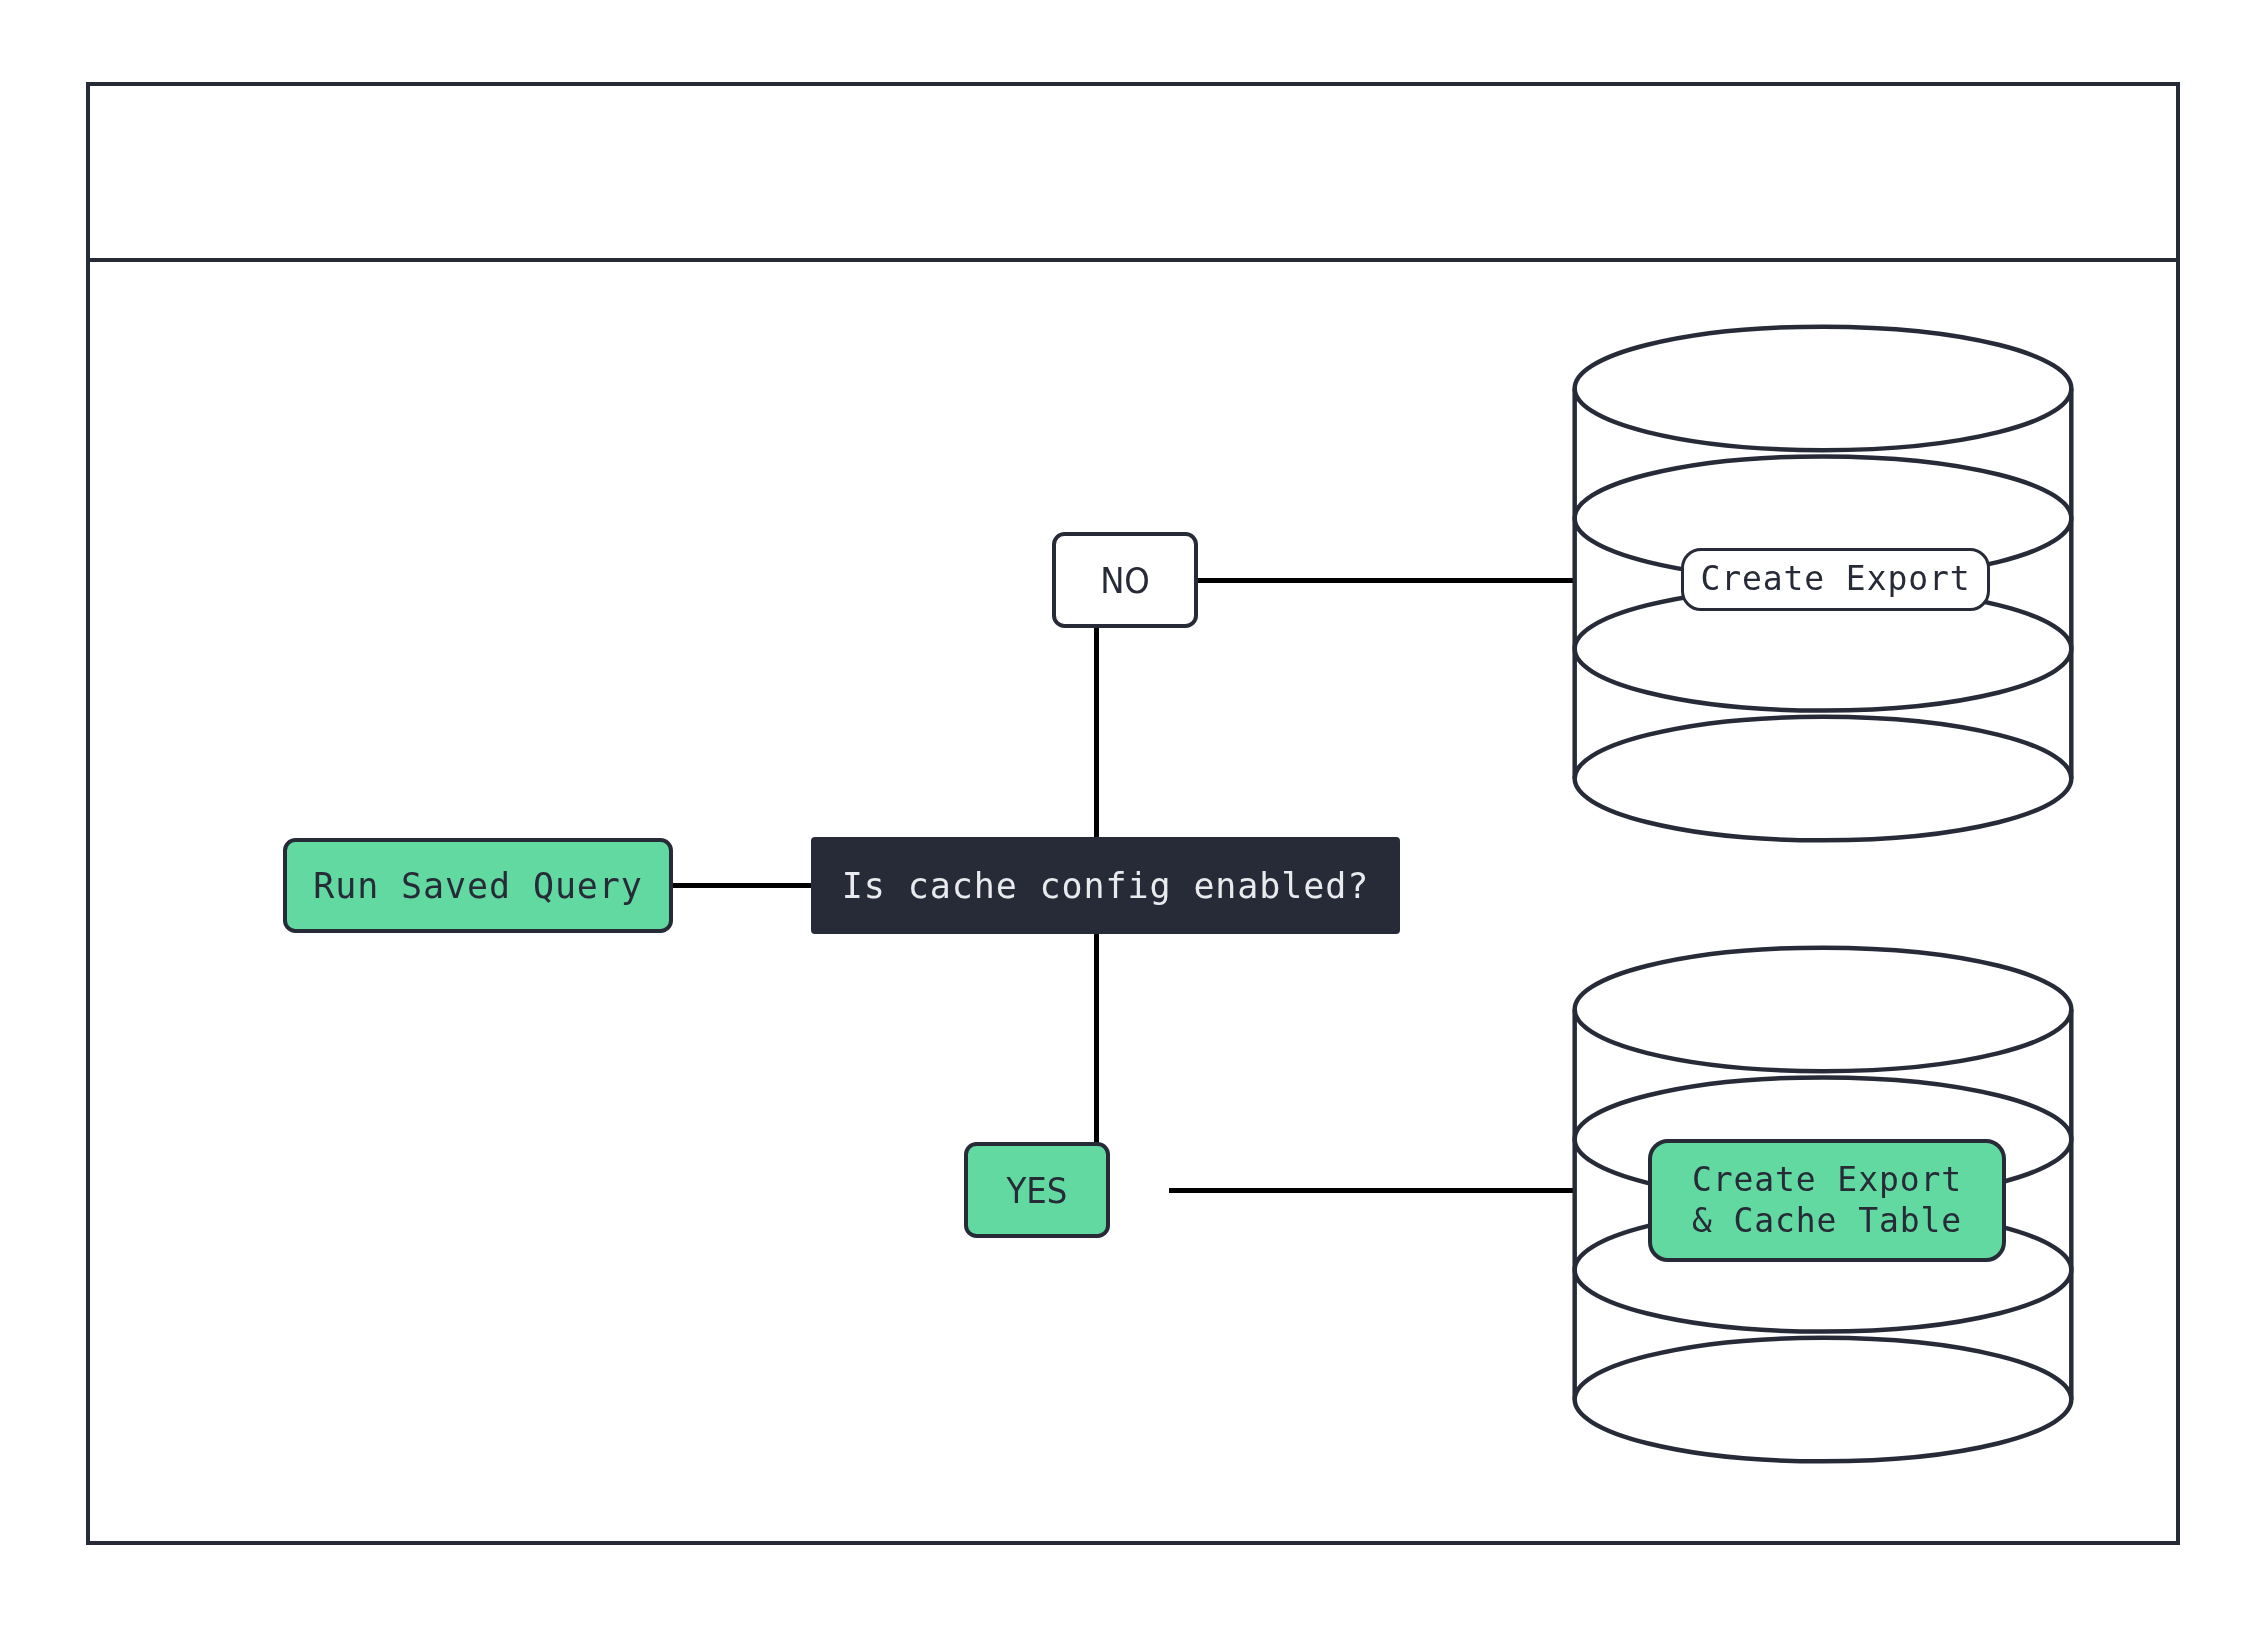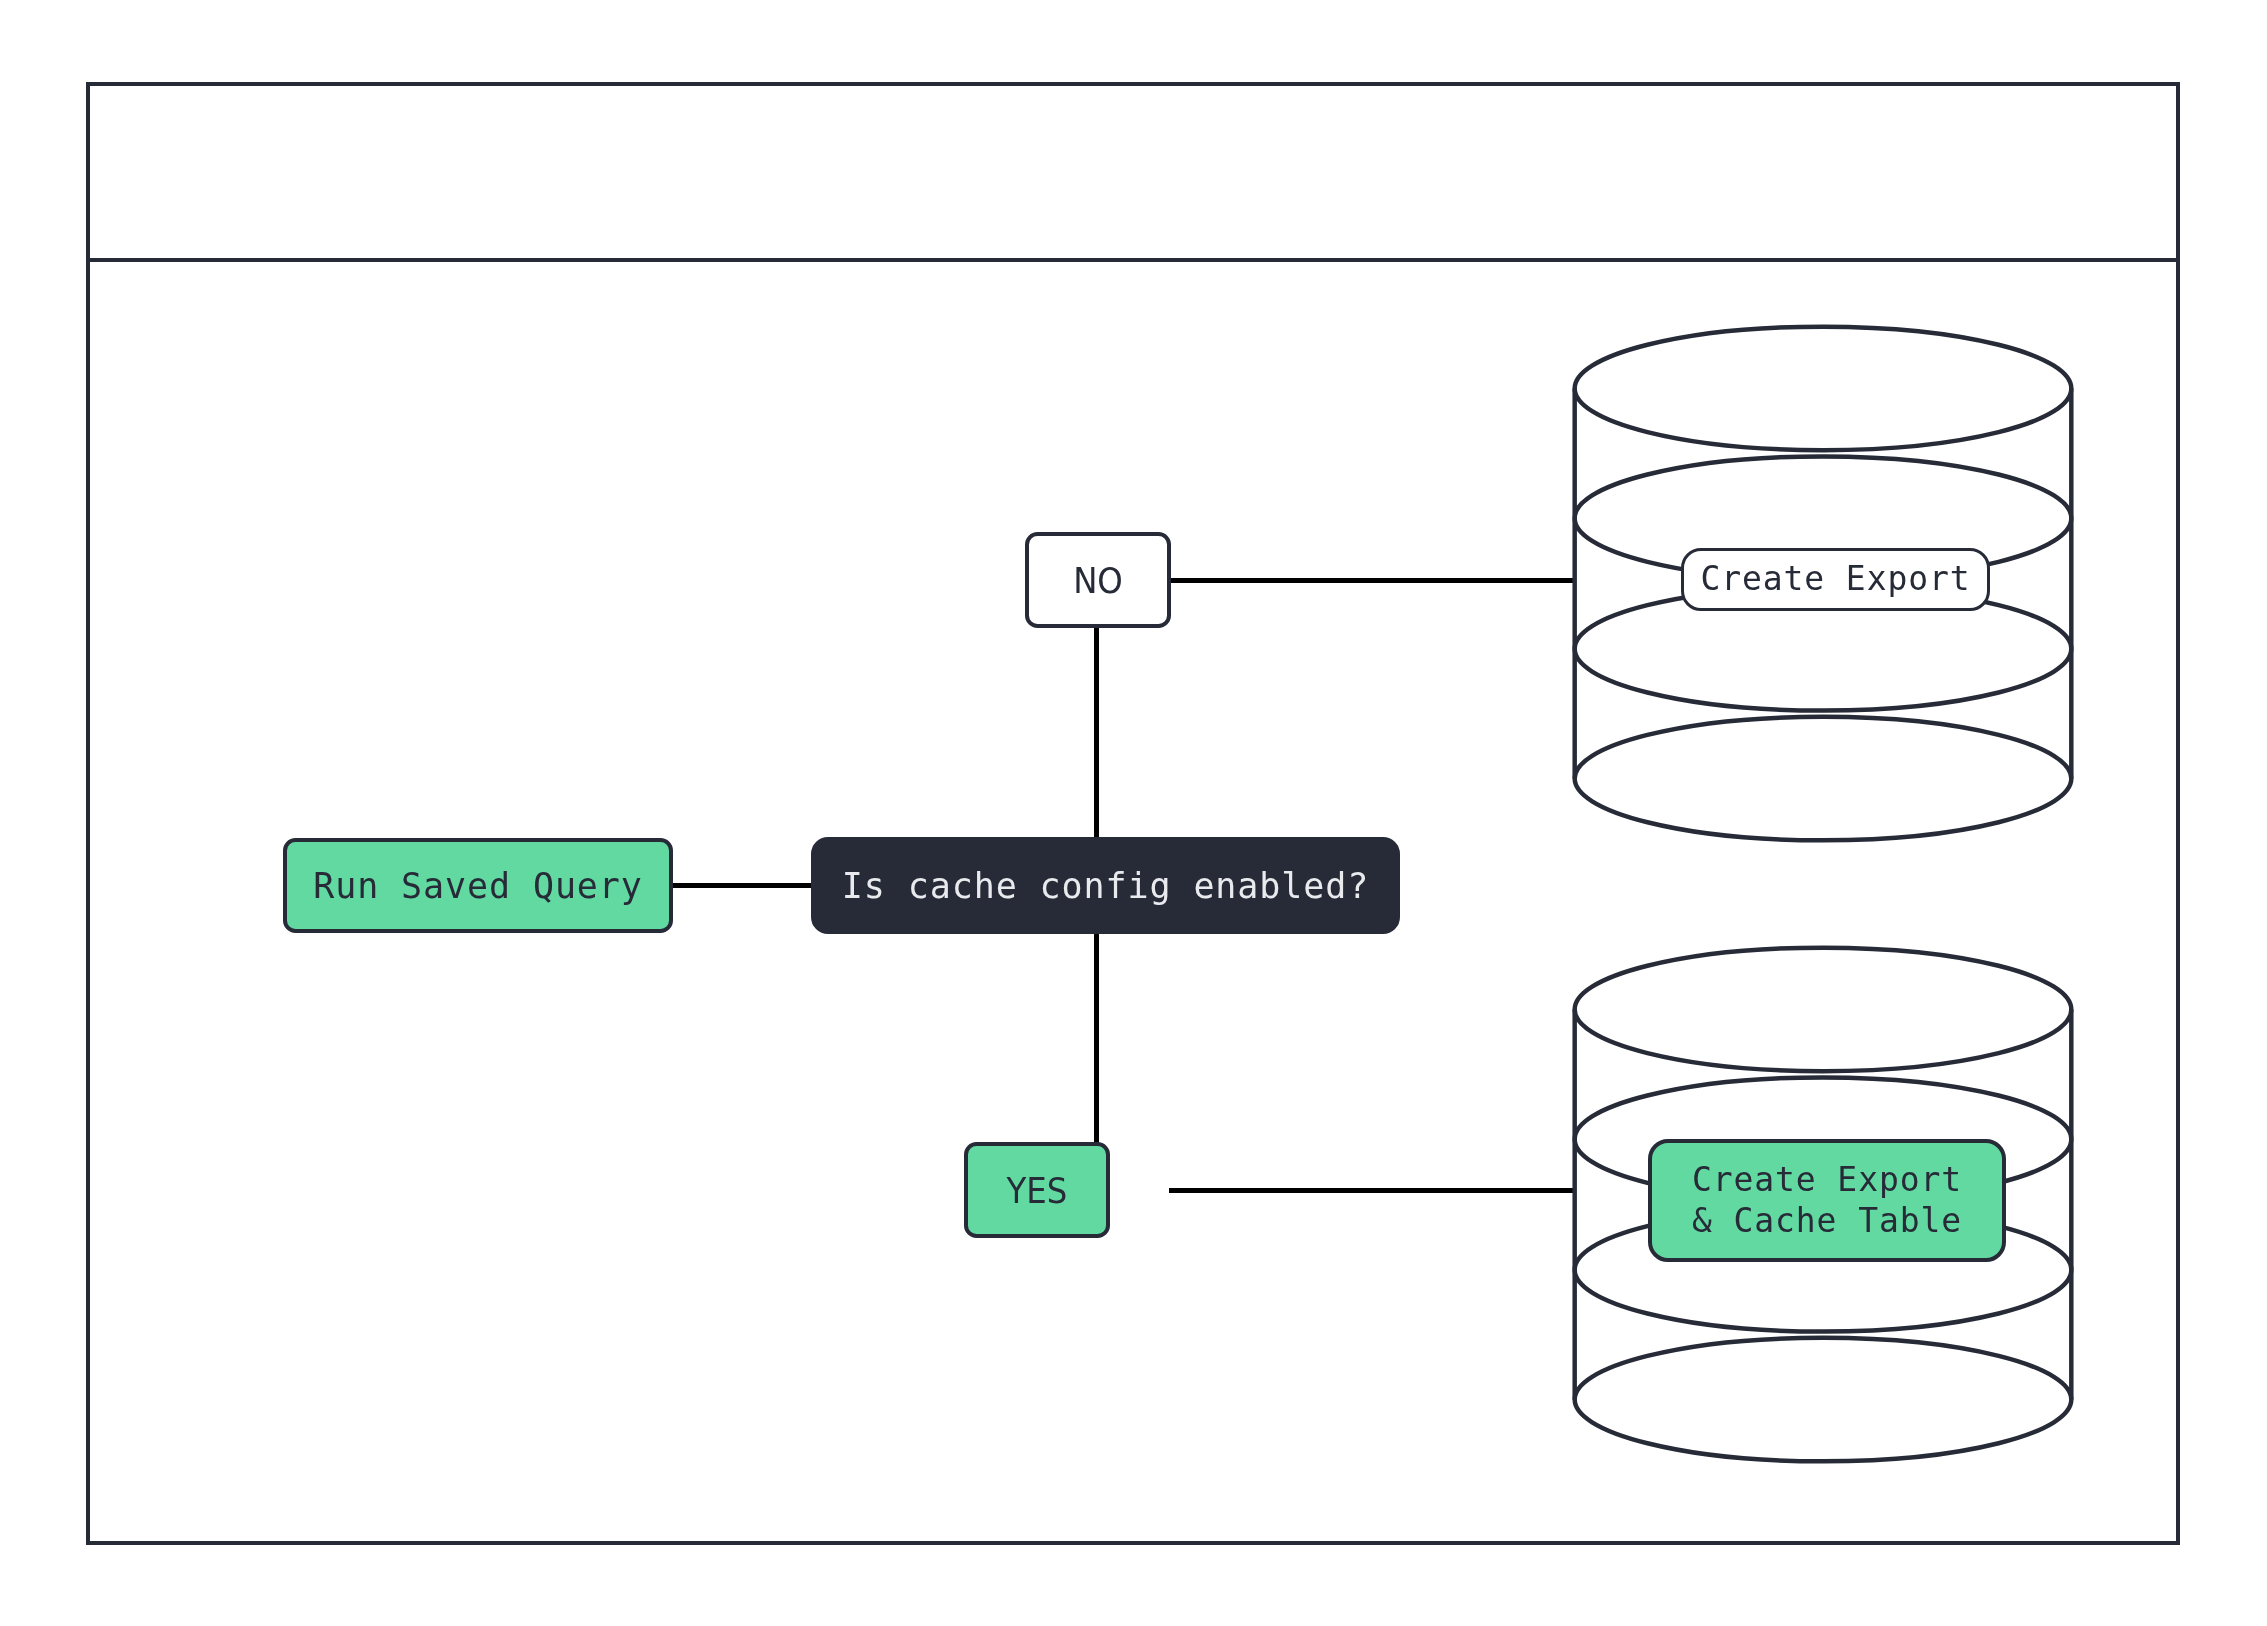--- a/index.html
+++ b/index.html
@@ -74,25 +74,26 @@
     background: #61d9a1;
     border: 4.5px solid #272b38;
     border-radius: 12.5px;
     color: #272b38;
   }
   .node-white {
     background: #ffffff;
     border: 4.5px solid #272b38;
     border-radius: 12.5px;
     color: #272b38;
+    margin-left: 27px;
   }
   .node-dark {
     background: #272b38;
     border: 4.5px solid #272b38;
-    border-radius: 17px;
+    border-radius: 4px;
     color: #e9eaee;
   }
 
   #node-run-saved-query {
     left: 283px;
     top: 838px;
     width: 390px;
     height: 95px;
     font-size: 35px;
     letter-spacing: 0.9px;

